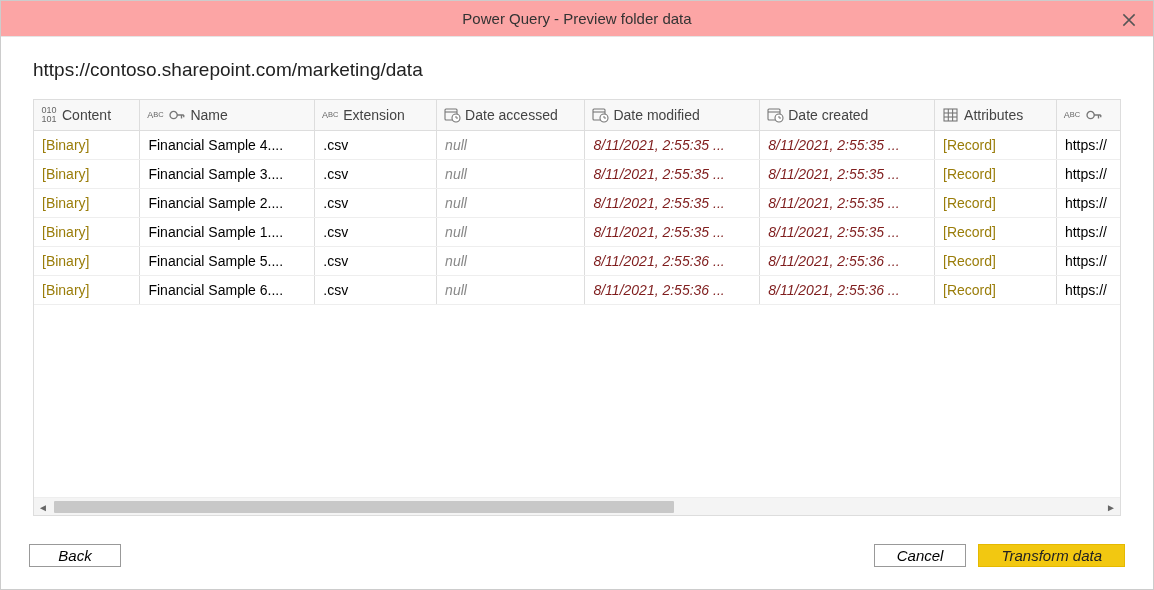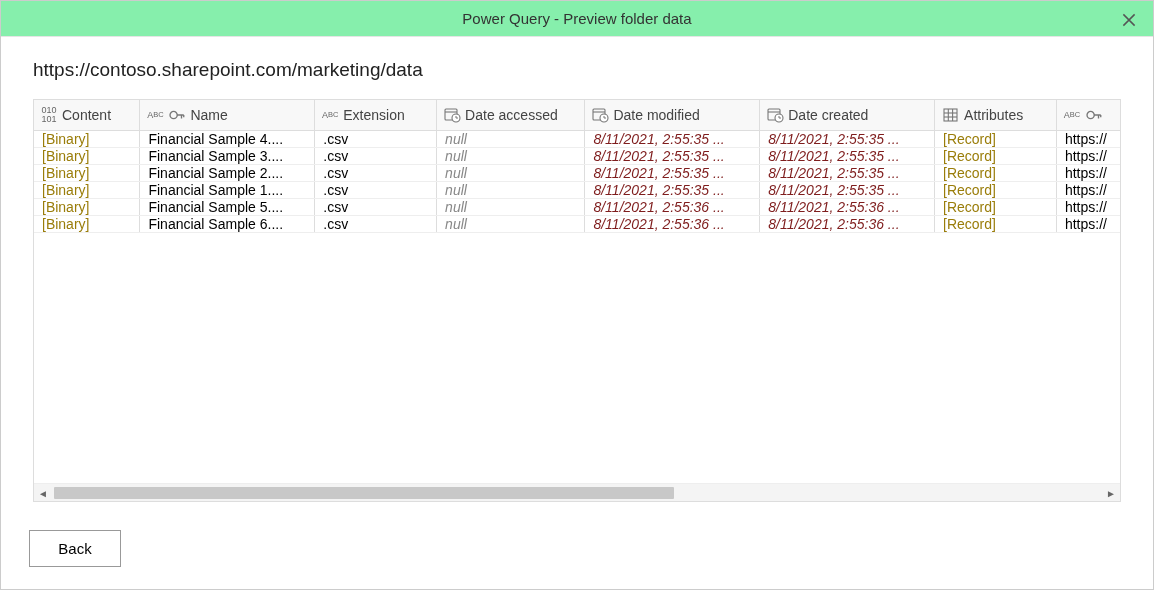--- a/index.html
+++ b/index.html
@@ -15,21 +15,21 @@
     .dialog {
       width: 1154px;
       height: 590px;
       border: 1px solid #ccc;
       display: flex;
       flex-direction: column;
       background: #fff;
     }
     .titlebar {
       height: 36px;
-      background: #86efac;
+      background: #fca5a5;
       display: flex;
       align-items: center;
       justify-content: center;
       position: relative;
       border-bottom: 1px solid #e5e5e5;
     }
     .titlebar-title {
       font-size: 15px;
       color: #333;
     }
@@ -88,21 +88,21 @@
     }
     thead th .th-inner {
       display: flex;
       align-items: center;
       gap: 4px;
     }
     tbody td {
       border: 1px solid #eee;
       border-left: 1px solid #ddd;
       border-right: 1px solid #ddd;
-      padding: 0 8px;
+      padding: 6px 8px;
       font-size: 14px;
       white-space: nowrap;
       overflow: hidden;
       text-overflow: ellipsis;
     }
     tbody tr:first-child td { border-top: 1px solid #ddd; }
     .link-val { color: #9a7d0a; cursor: pointer; }
     .null-val { color: #888; font-style: italic; text-align: left; display: block; }
     .italic-val { font-style: italic; color: #7f1d1d; }
     .col-content { width: 100px; }
@@ -144,26 +144,27 @@
     }
     .footer {
       padding: 18px 28px 22px 28px;
       display: flex;
       align-items: center;
       gap: 12px;
     }
     .footer .spacer { flex: 1; }
     .btn {
       min-width: 92px;
-      padding: 9px 22px;
+      padding: 2px 22px;
       font-size: 15px;
       border: 1px solid #999;
       background: #fff;
       cursor: pointer;
       font-family: inherit;
+      font-style: italic;
     }
     .btn-primary {
       background: #f2c811;
       border-color: #e5b900;
       color: #222;
     }
     .type-icon {
       width: 18px;
       height: 16px;
       flex-shrink: 0;
@@ -359,14 +360,16 @@
         <div class="hscroll-arrow left">◄</div>
         <div class="hscroll-thumb"></div>
         <div class="hscroll-arrow right">►</div>
       </div>
     </div>
   </div>
 
   <div class="footer">
     <button class="btn">Back</button>
     <div class="spacer"></div>
+    <button class="btn">Cancel</button>
+    <button class="btn btn-primary">Transform data</button>
   </div>
 </div>
 
 </body></html>

